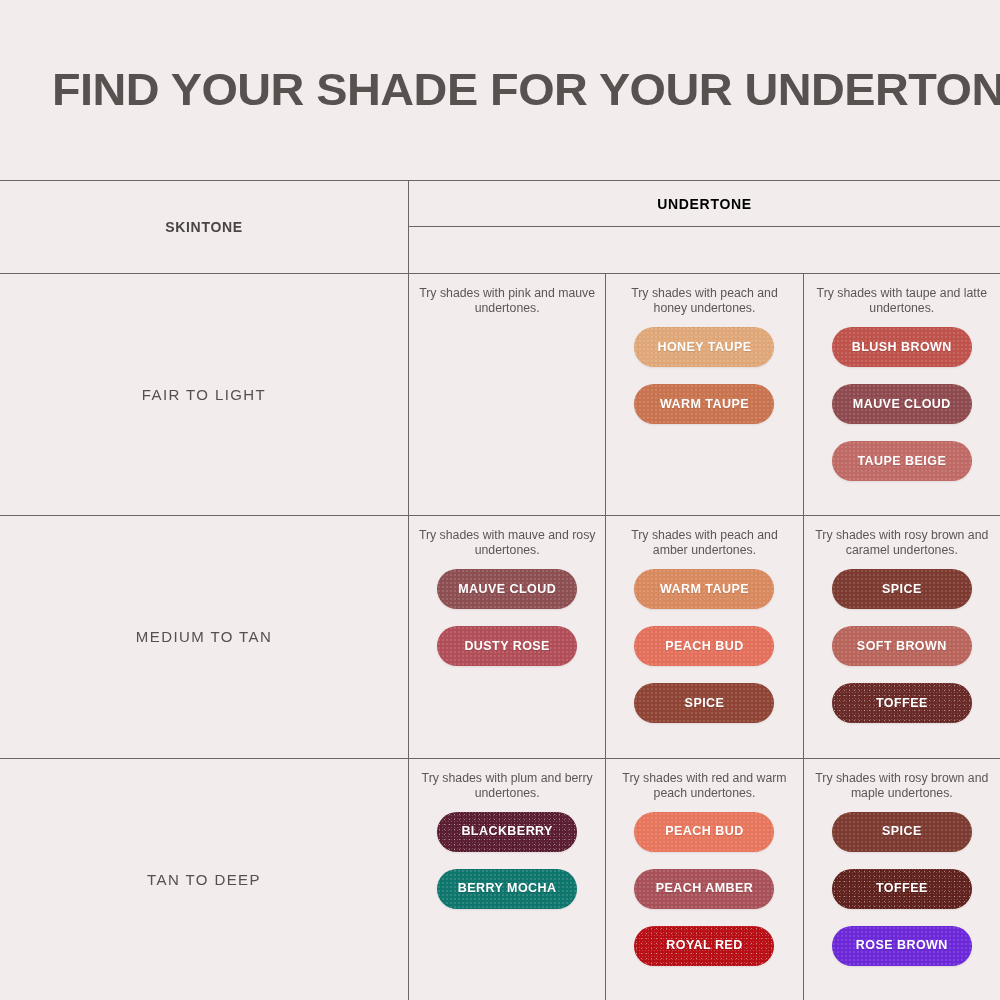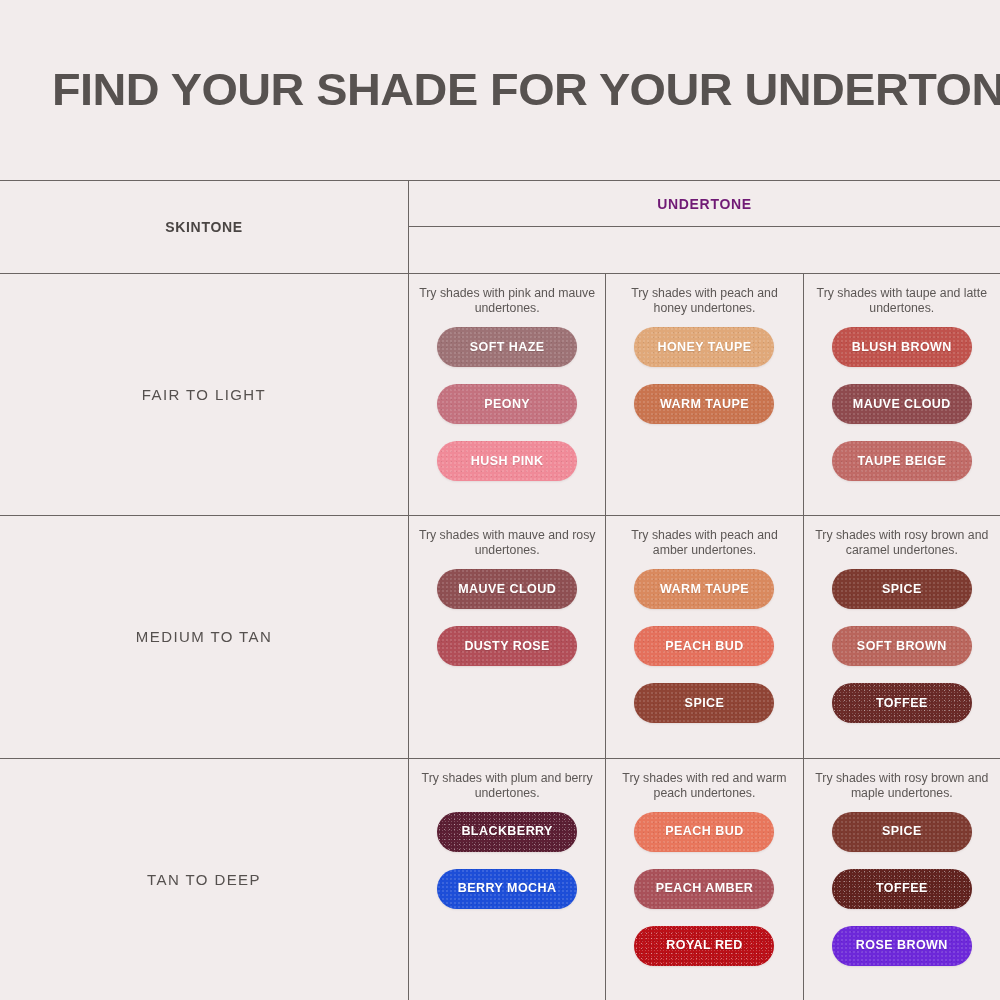--- a/index.html
+++ b/index.html
@@ -36,21 +36,21 @@
   .skintone-head{
     flex:0 0 408px;
     border-right:1.6px solid #6b6563;
     display:flex;align-items:center;justify-content:center;
     font-size:14px;font-weight:bold;letter-spacing:.7px;color:#4a4543;
   }
   .undertone-wrap{flex:1 1 auto;display:flex;flex-direction:column;}
   .undertone-head{
     flex:0 0 45px;
     display:flex;align-items:center;justify-content:center;
-    font-size:14px;font-weight:bold;letter-spacing:.7px;color:#701a75;
+    font-size:14px;font-weight:bold;letter-spacing:.7px;color:#000000;
     border-bottom:1.6px solid #6b6563;
   }
   .undertone-cols{flex:1 1 auto;display:flex;}
   .uhcell{
     flex:1 1 0;
     display:flex;align-items:center;justify-content:center;
     font-size:14.5px;font-weight:bold;font-style:italic;letter-spacing:1px;color:#4a4543;
     border-right:1.6px solid #6b6563;
   }
   .uhcell:last-child{border-right:none;}
@@ -122,34 +122,20 @@
         <div class="undertone-head">UNDERTONE</div>
       </div>
     </div>
 
     <div id="rows-container" style="flex: 1 1 auto; display: flex; flex-direction: column; min-height: 0px;">
         <div class="row">
           <div class="rowlabel">FAIR TO LIGHT</div>
           <div class="cells">
             <div class="cell">
               <div class="hint">Try shades with pink and mauve undertones.</div>
-              <div class="pills">
-                <div class="pill" style="background: rgb(157, 114, 117);">
-                  <span class="tex"></span>
-                  <span class="lbl">SOFT HAZE</span>
-                </div>
-                <div class="pill" style="background: rgb(196, 114, 127);">
-                  <span class="tex"></span>
-                  <span class="lbl">PEONY</span>
-                </div>
-                <div class="pill" style="background: rgb(240, 138, 152);">
-                  <span class="tex"></span>
-                  <span class="lbl">HUSH PINK</span>
-                </div>
-              </div>
             </div>
             <div class="cell">
               <div class="hint">Try shades with peach and honey undertones.</div>
               <div class="pills">
                 <div class="pill" style="background: rgb(224, 168, 121);">
                   <span class="tex"></span>
                   <span class="lbl">HONEY TAUPE</span>
                 </div>
                 <div class="pill" style="background: rgb(201, 116, 79);">
                   <span class="tex"></span>
@@ -231,21 +217,21 @@
         <div class="row">
           <div class="rowlabel">TAN TO DEEP</div>
           <div class="cells">
             <div class="cell">
               <div class="hint">Try shades with plum and berry undertones.</div>
               <div class="pills">
                 <div class="pill glitter" style="background: rgb(92, 31, 52);">
                   <span class="tex"></span>
                   <span class="lbl">BLACKBERRY</span>
                 </div>
-                <div class="pill" style="background: #1d4ed8;">
+                <div class="pill" style="background: #0f766e;">
                   <span class="tex"></span>
                   <span class="lbl">BERRY MOCHA</span>
                 </div>
               </div>
             </div>
             <div class="cell">
               <div class="hint">Try shades with red and warm peach undertones.</div>
               <div class="pills">
                 <div class="pill" style="background: rgb(232, 118, 92);">
                   <span class="tex"></span>

